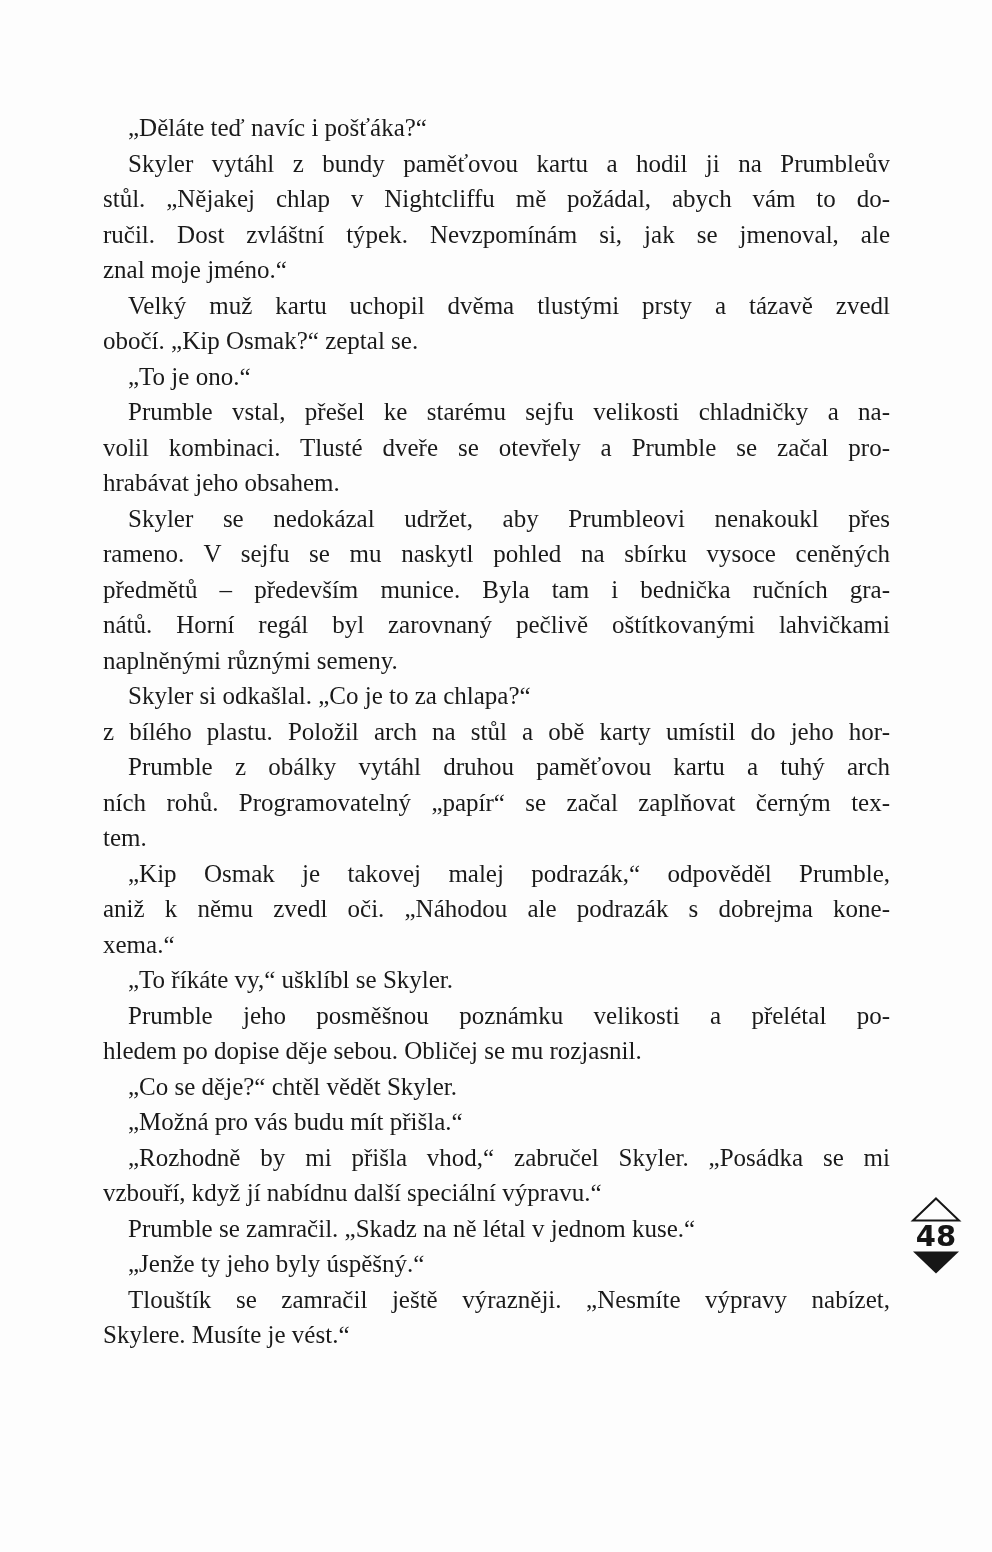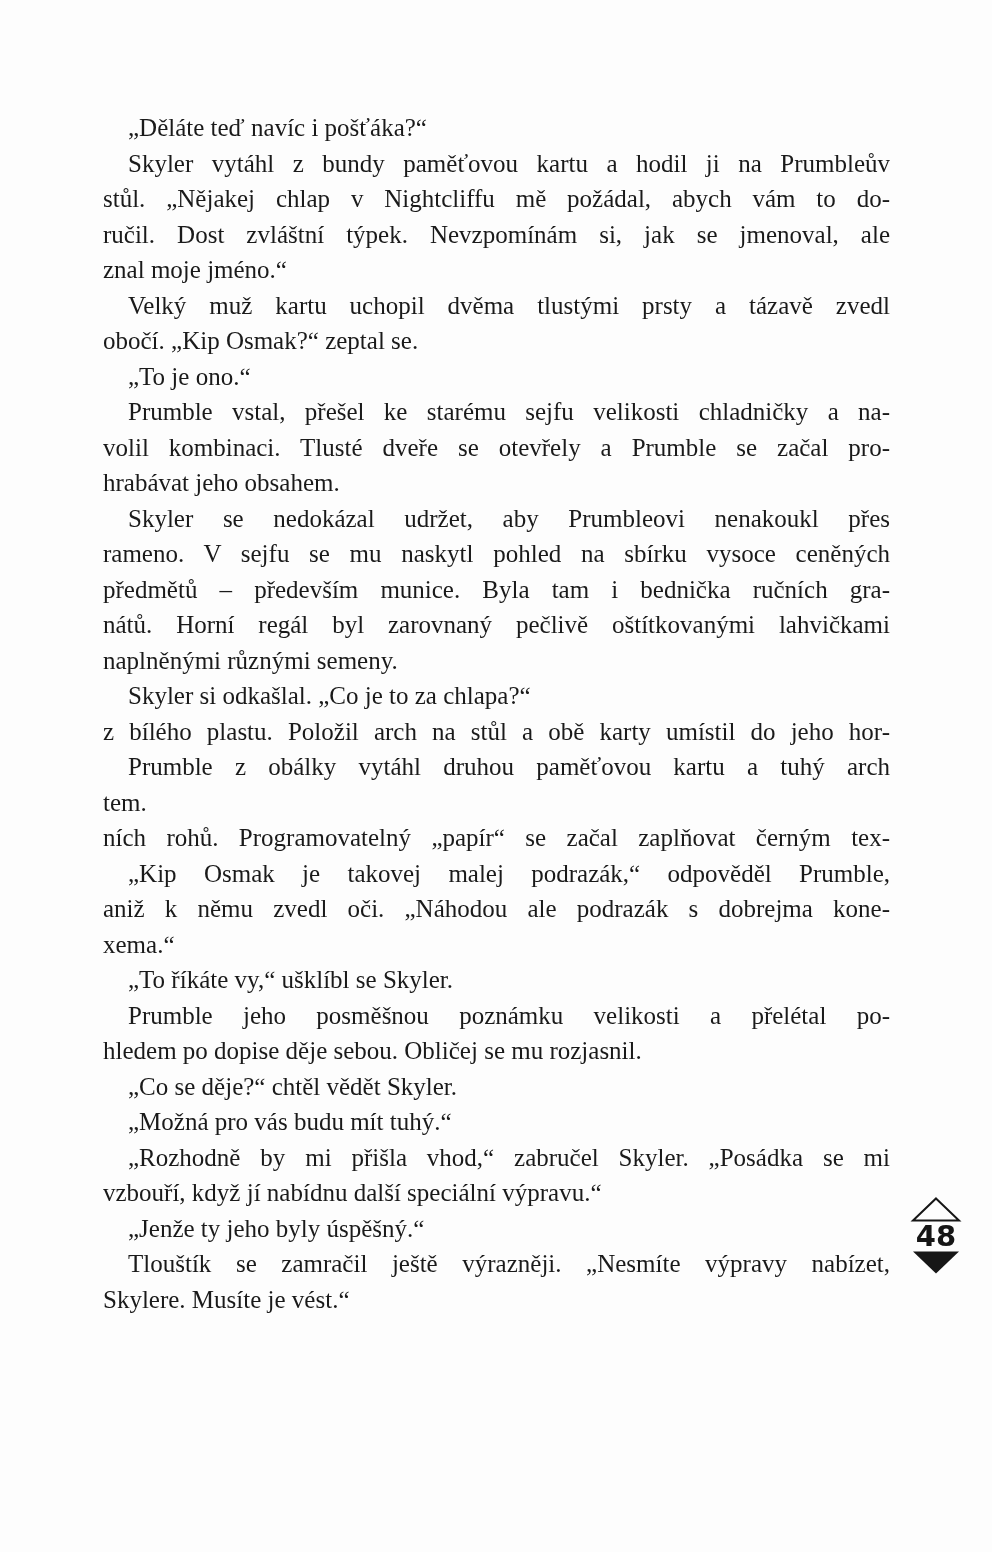--- a/index.html
+++ b/index.html
@@ -99,44 +99,47 @@
         <div class="line last">naplněnými různými semeny.</div>
       </div>
       <div class="paragraph">
       </div>
       <div class="paragraph">
         <div class="line first last">Skyler si odkašlal. „Co je to za chlapa?“</div>
       </div>
       <div class="paragraph">
         <div class="line">z bílého plastu. Položil arch na stůl a obě karty umístil do jeho hor-</div>
         <div class="line first">Prumble z obálky vytáhl druhou paměťovou kartu a tuhý arch</div>
+        <div class="line">ních rohů. Programovatelný „papír“ se začal zaplňovat černým tex-</div>
         <div class="line last">tem.</div>
-        <div class="line">ních rohů. Programovatelný „papír“ se začal zaplňovat černým tex-</div>
       </div>
       <div class="paragraph">
         <div class="line first">„Kip Osmak je takovej malej podrazák,“ odpověděl Prumble,</div>
         <div class="line">aniž k němu zvedl oči. „Náhodou ale podrazák s dobrejma kone-</div>
         <div class="line last">xema.“</div>
       </div>
       <div class="paragraph">
         <div class="line first last">„To říkáte vy,“ ušklíbl se Skyler.</div>
       </div>
       <div class="paragraph">
         <div class="line first">Prumble jeho posměšnou poznámku velikosti a přelétal po-</div>
         <div class="line last">hledem po dopise děje sebou. Obličej se mu rozjasnil.</div>
       </div>
       <div class="paragraph">
         <div class="line first last">„Co se děje?“ chtěl vědět Skyler.</div>
       </div>
       <div class="paragraph">
-        <div class="line first last">„Možná pro vás budu mít tuhý.“</div>
+        <div class="line first last">„Možná pro vás budu mít přišla.“</div>
       </div>
       <div class="paragraph">
         <div class="line first">„Rozhodně by mi přišla vhod,“ zabručel Skyler. „Posádka se mi</div>
         <div class="line last">vzbouří, když jí nabídnu další speciální výpravu.“</div>
+      </div>
+      <div class="paragraph">
+        <div class="line first last">Prumble se zamračil. „Skadz na ně létal v jednom kuse.“</div>
       </div>
       <div class="paragraph">
         <div class="line first last">„Jenže ty jeho byly úspěšný.“</div>
       </div>
       <div class="paragraph">
         <div class="line first">Tlouštík se zamračil ještě výrazněji. „Nesmíte výpravy nabízet,</div>
         <div class="line last">Skylere. Musíte je vést.“</div>
       </div>
     </div>
 

